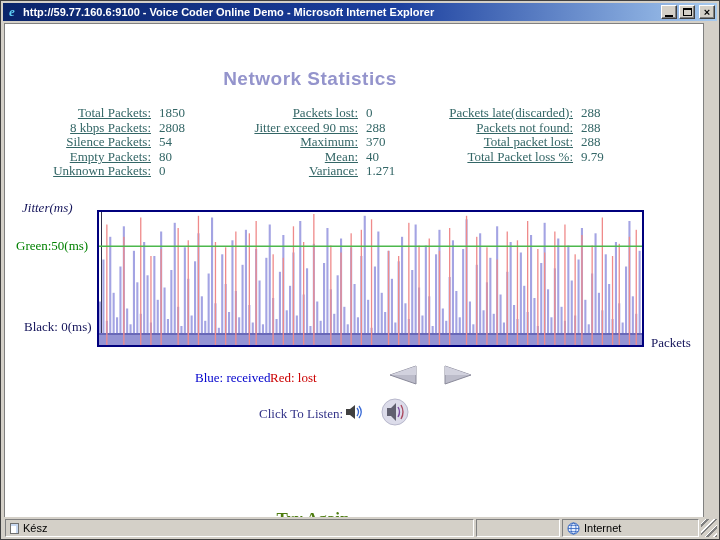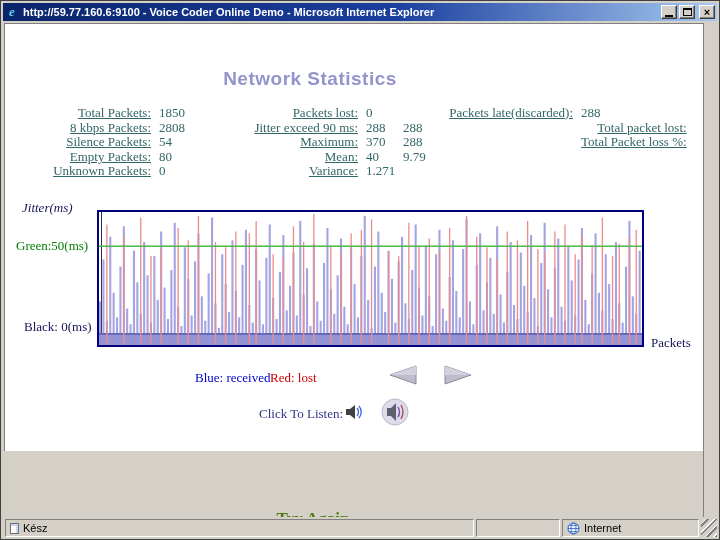--- a/index.html
+++ b/index.html
@@ -33,21 +33,21 @@
     box-shadow:inset -1px -1px 0 #808080;
     display:flex; align-items:center; justify-content:center;
     font:bold 11px/11px "Liberation Sans",sans-serif; color:#000;
   }
   .tb-btn.close { margin-left:2px; }
   .min-bar { width:8px; height:2px; background:#000; margin-top:7px; }
   .max-box { width:9px; height:8px; border:1px solid #000; border-top:2px solid #000; }
 
   
   .content {
-    position:absolute; left:3px; top:22px; width:699px; height:428px;
+    position:absolute; left:3px; top:22px; width:699px; height:494px;
     background:#ffffff;
     border-top:1px solid #808080; border-left:1px solid #808080;
   }
   .scroll-strip {
     position:absolute; left:702px; top:22px; width:15px; height:494px;
     background:#d4d0c8; border-left:1px solid #808080;
   }
 
   .page-title {
     position:absolute; left:155px; top:44px; width:300px; text-align:center;
@@ -156,20 +156,21 @@
       <span class="lbl">Maximum:</span>
       <span class="val">370</span>
       <span class="lbl">Mean:</span>
       <span class="val">40</span>
       <span class="lbl">Variance:</span>
       <span class="val">1.271</span>
     </div>
   <div class="stat-group g3">
       <span class="lbl">Packets late(discarded):</span>
       <span class="val">288</span>
+      <span class="lbl">Packets not found:</span>
       <span class="val">288</span>
       <span class="lbl">Total packet lost:</span>
       <span class="val">288</span>
       <span class="lbl">Total Packet loss %:</span>
       <span class="val">9.79</span>
     </div>
 
   <span class="chart-label lab-jitter">Jitter(ms)</span>
   <span class="chart-label lab-green">Green:50(ms)</span>
   <span class="chart-label lab-black">Black: 0(ms)</span>

